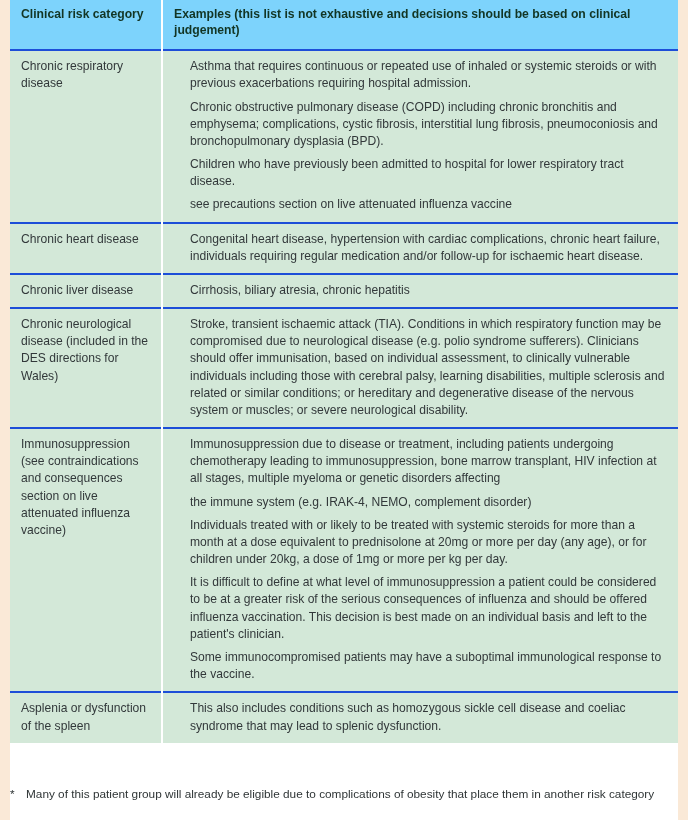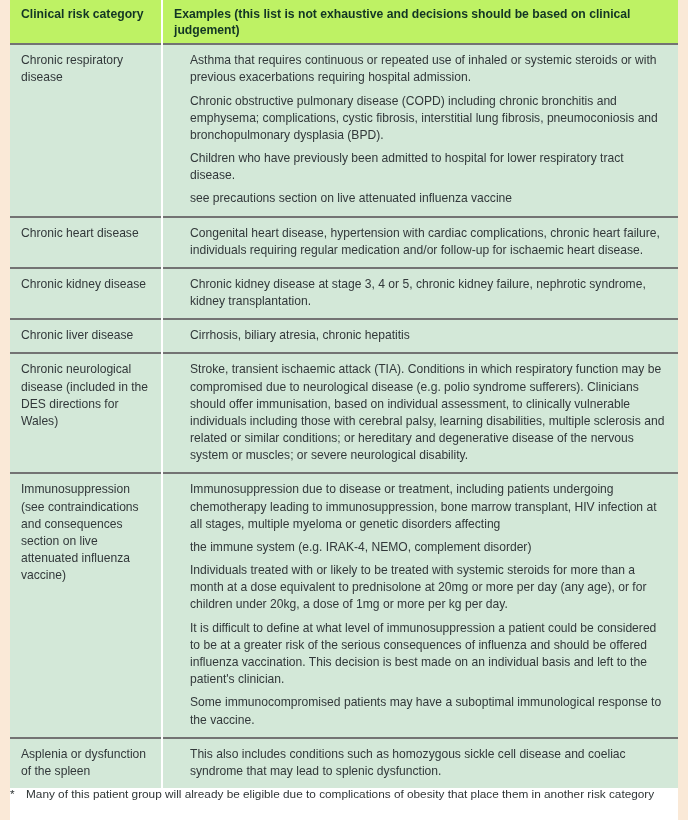--- a/index.html
+++ b/index.html
@@ -41,39 +41,39 @@
   table.risk-table {
     width: 668px;
     border-collapse: collapse;
     table-layout: fixed;
     background: #cfe6d5;
   }
   table.risk-table col.c1 { width: 152px; }
   table.risk-table col.c2 { width: 516px; }
 
   table.risk-table thead th {
-    background: #bef264;
+    background: #7dd3fc;
     color: #123524;
     font-weight: bold;
     font-size: 12.2px;
     line-height: 1.32;
     text-align: left;
     vertical-align: top;
-    padding: 6px 10px 5px 11px;
+    padding: 6px 10px 11px 11px;
     border-right: 2px solid #ffffff;
   }
   table.risk-table thead th:last-child { border-right: none; }
 
   table.risk-table tbody td {
     background: #d3e8d8;
     font-size: 12.1px;
     line-height: 1.42;
     vertical-align: top;
     padding: 7px 10px 8px 11px;
-    border-top: 2px solid #737373;
+    border-top: 2px solid #1d4ed8;
     border-right: 2px solid #ffffff;
     color: #32383a;
   }
   table.risk-table tbody td:last-child { border-right: none; }
 
   td.cat { color: #32383a; }
   td.exm p {
     margin: 0 0 6px 16px;
   }
   td.exm p:last-child { margin-bottom: 0; }
@@ -128,26 +128,20 @@
               <p>see precautions section on live attenuated influenza vaccine</p>
             </td>
           </tr>
           <tr>
             <td class="cat">Chronic heart disease</td>
             <td class="exm">
               <p>Congenital heart disease, hypertension with cardiac complications, chronic heart failure, individuals requiring regular medication and/or follow-up for ischaemic heart disease.</p>
             </td>
           </tr>
           <tr>
-            <td class="cat">Chronic kidney disease</td>
-            <td class="exm">
-              <p>Chronic kidney disease at stage 3, 4 or 5, chronic kidney failure, nephrotic syndrome, kidney transplantation.</p>
-            </td>
-          </tr>
-          <tr>
             <td class="cat">Chronic liver disease</td>
             <td class="exm">
               <p>Cirrhosis, biliary atresia, chronic hepatitis</p>
             </td>
           </tr>
           <tr>
             <td class="cat">Chronic neurological disease (included in the DES directions for Wales)</td>
             <td class="exm">
               <p>Stroke, transient ischaemic attack (TIA). Conditions in which respiratory function may be compromised due to neurological disease (e.g. polio syndrome sufferers). Clinicians should offer immunisation, based on individual assessment, to clinically vulnerable individuals including those with cerebral palsy, learning disabilities, multiple sclerosis and related or similar conditions; or hereditary and degenerative disease of the nervous system or muscles; or severe neurological disability.</p>
             </td>

